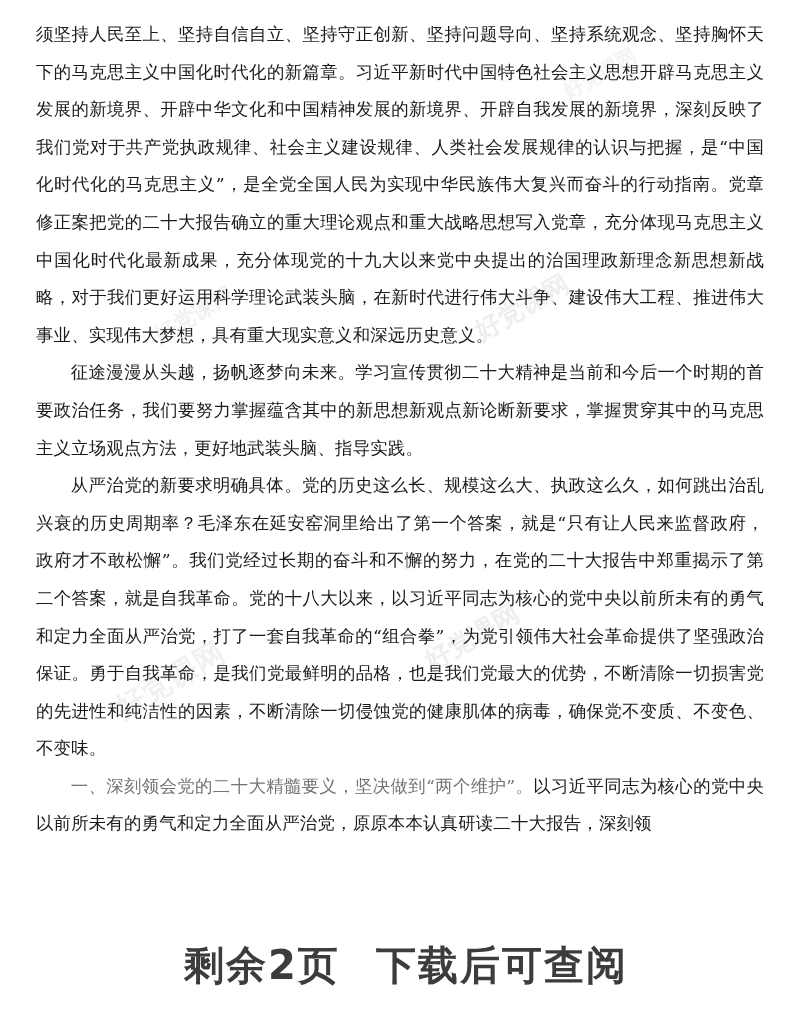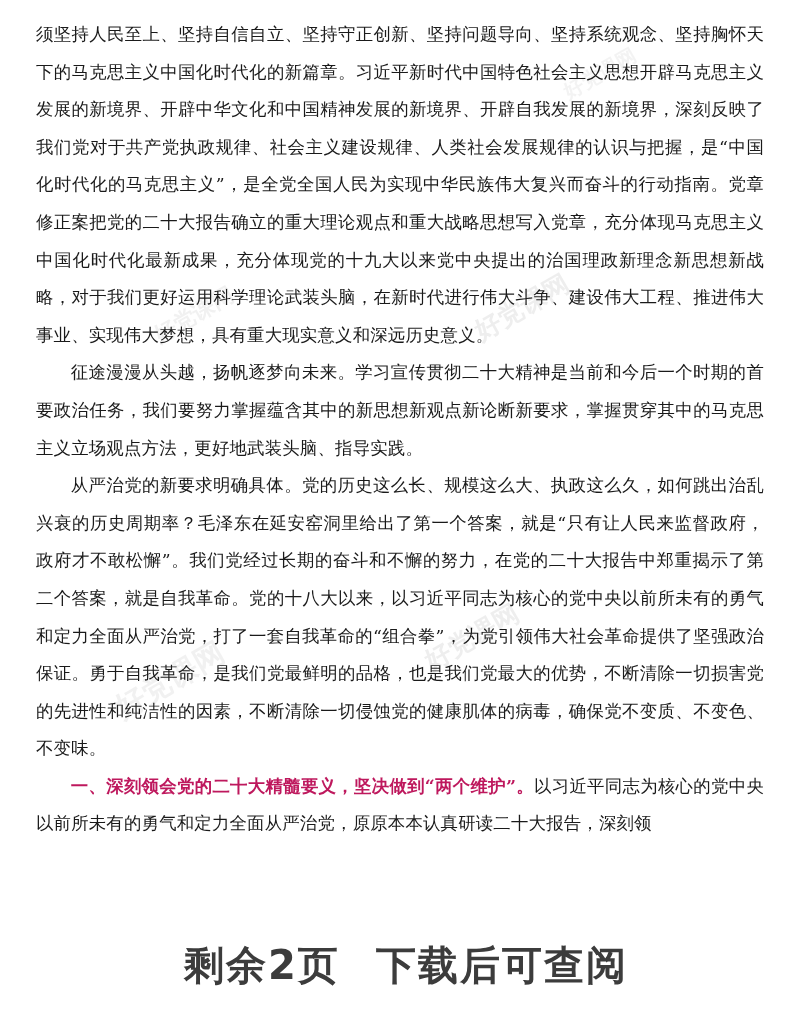--- a/index.html
+++ b/index.html
@@ -33,22 +33,22 @@
     color: #1a1a1a;
     text-align: justify;
     text-justify: inter-ideograph;
     letter-spacing: 0.2px;
     font-family: "DejaVu Serif", "Liberation Serif", serif;
   }
   p.indent {
     text-indent: 2em;
   }
   .highlight {
-    color: #be185d;
-    font-weight: bold;
+    color: #737373;
+    font-weight: normal;
   }
   .watermarks {
     position: absolute;
     inset: 0;
     z-index: 1;
     pointer-events: none;
     overflow: hidden;
   }
   .wm {
     position: absolute;

